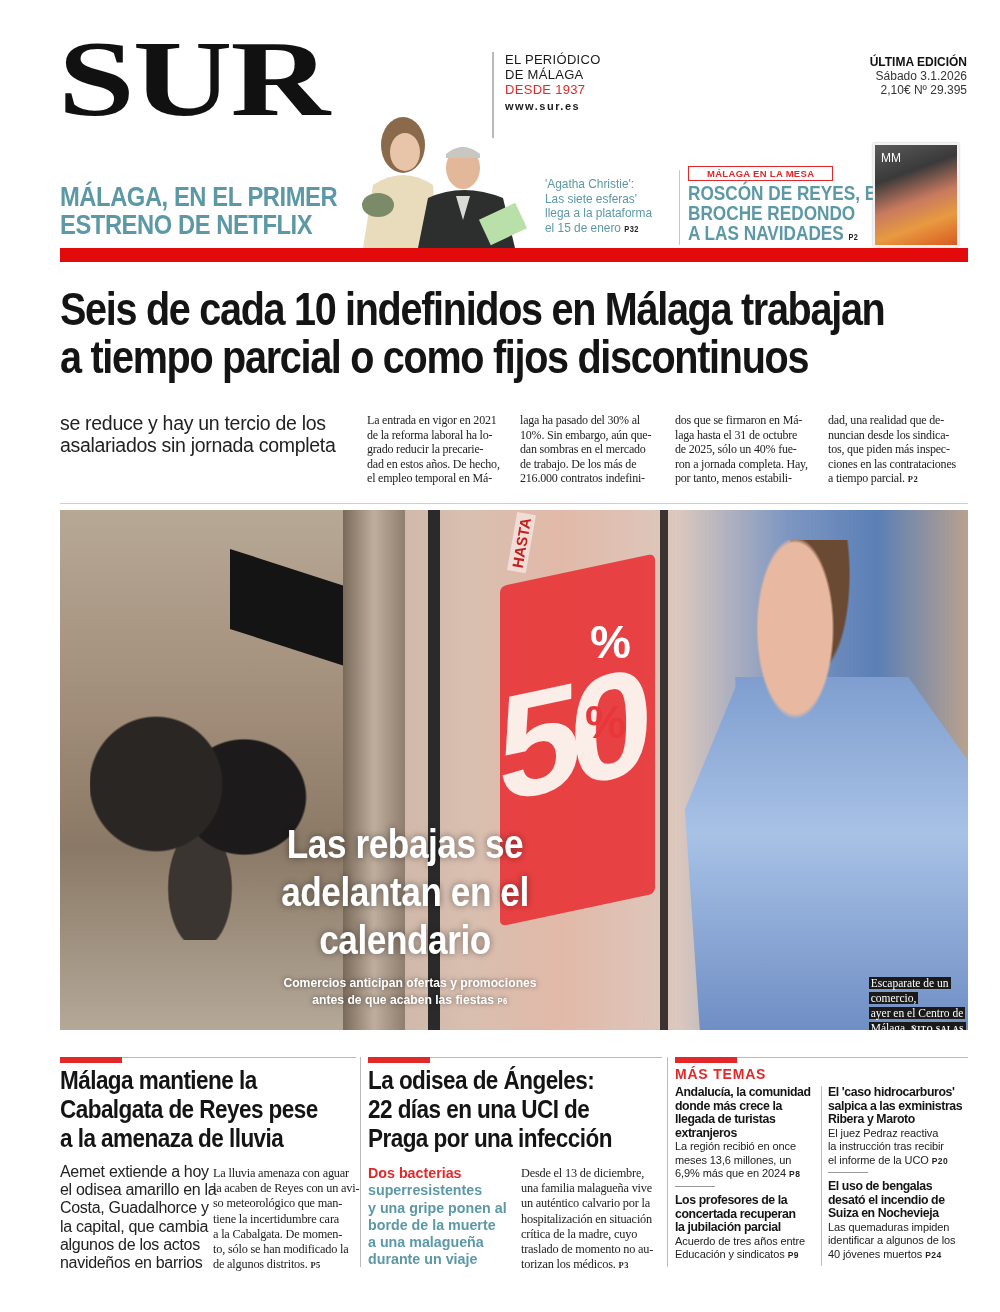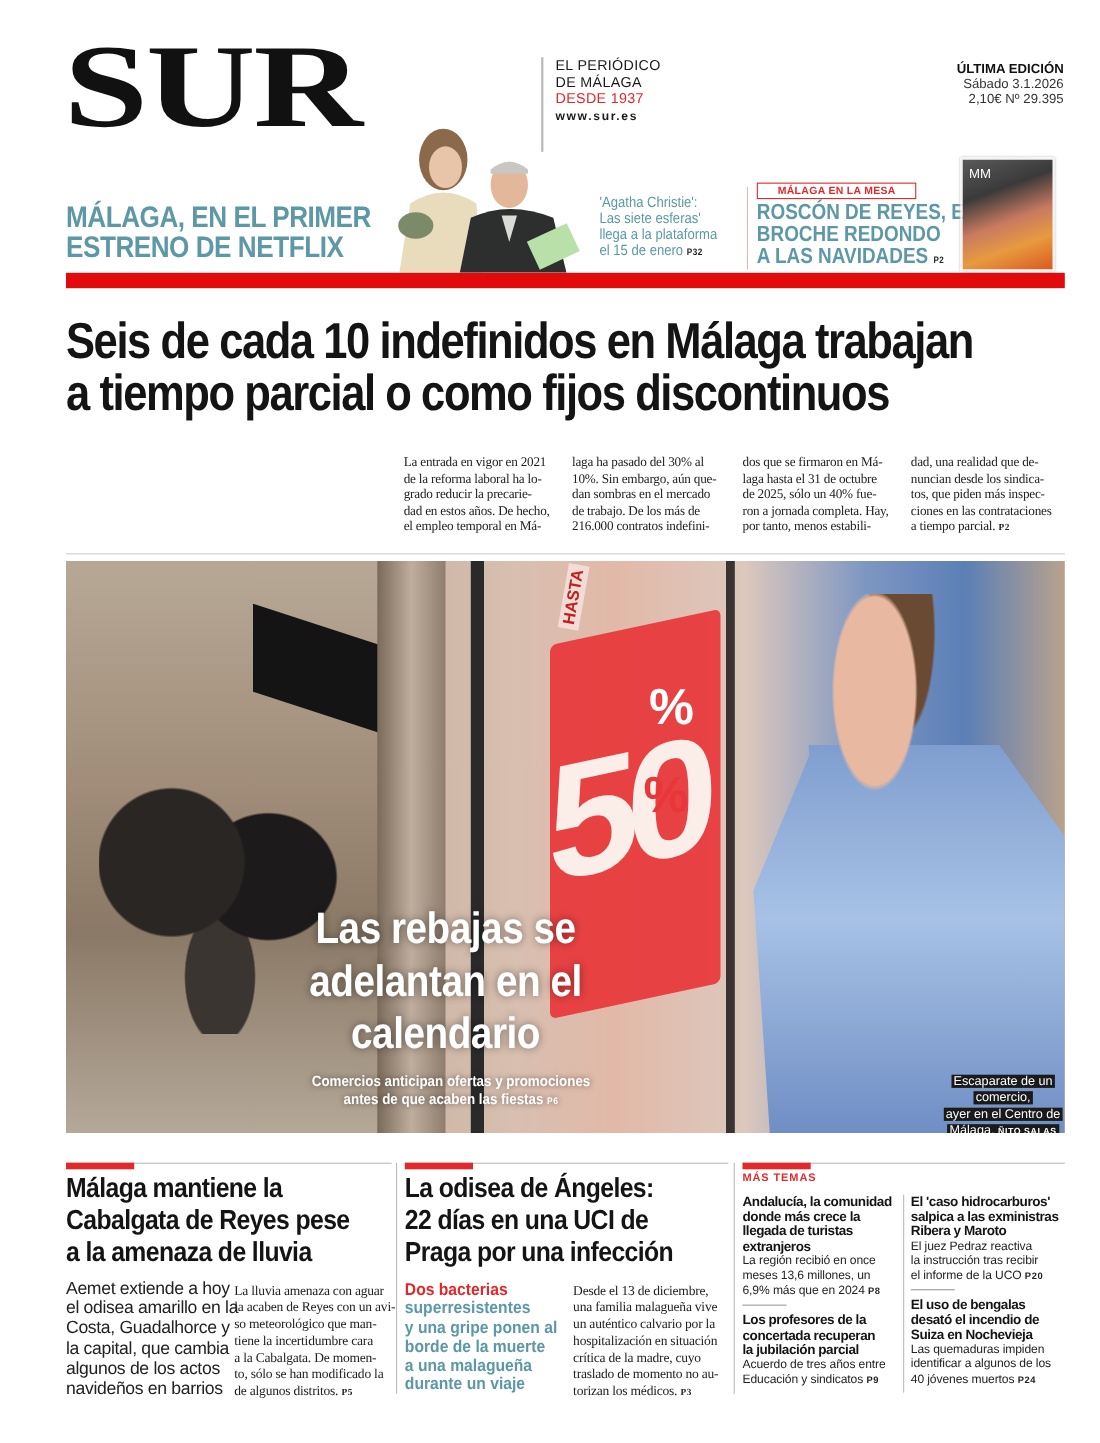--- a/index.html
+++ b/index.html
@@ -94,21 +94,21 @@
     font-weight: 700; font-size: 40px; line-height: 48px; letter-spacing: -0.5px;
     text-shadow: 0 0 8px rgba(0,0,0,.45); transform: scaleX(0.88); transform-origin: center top;
   }
   .hero-sub {
     position: absolute; left: 170px; top: 464px; width: 360px; text-align: center; color: #fff;
     font-size: 13.5px; line-height: 17px; font-weight: 700; text-shadow: 0 0 6px rgba(0,0,0,.55);
     transform: scaleX(0.9); transform-origin: center top;
   }
   .hero-sub .pg { color: #fff; }
   .caption {
-    position: absolute; right: 2px; top: 466px; text-align: center; color: #fff; font-size: 11.5px; line-height: 15px;
+    position: absolute; right: 2px; top: 466px; text-align: left; color: #fff; font-size: 11.5px; line-height: 15px; font-family: Liberation Serif, serif;
   }
   .caption span.line { background: #1a1a1a; padding: 0 2px; }
   .caption .credit { font-weight: 700; font-size: 8px; letter-spacing: 0.5px; }
 
   
   .red-tab { position: absolute; height: 6px; background: #e3282a; }
   .top-rule { position: absolute; height: 1px; background: #bbb; }
   .vrule { position: absolute; width: 1px; background: #bbb; }
   .story-head {
     position: absolute; font-weight: 700; font-size: 25px; line-height: 29px; color: #141414;
@@ -120,21 +120,21 @@
   .serif-body {
     position: absolute; font-family: "Liberation Serif", serif; font-size: 12.3px; line-height: 15.2px;
     color: #222; white-space: nowrap; letter-spacing: -0.2px;
   }
   .odisea-kicker {
     position: absolute; left: 368px; top: 1164px; font-weight: 700; font-size: 15.5px; line-height: 17.3px;
     color: #5c98a6; white-space: nowrap; transform: scaleX(0.92); transform-origin: left top;
   }
   .odisea-kicker .red { color: #e3282a; }
 
-  .mas-label { position: absolute; left: 675px; top: 1066px; color: #e3282a; font-weight: 700; font-size: 10px; letter-spacing: 0.8px; }
+  .mas-label { position: absolute; left: 675px; top: 1066px; color: #e3282a; font-weight: 700; font-size: 14px; letter-spacing: 0.8px; }
   .brief { position: absolute; width: 150px; }
   .brief .bh { font-weight: 700; font-size: 12.3px; line-height: 13.5px; color: #141414; letter-spacing: -0.4px; white-space: nowrap; }
   .brief .bb { font-size: 11px; line-height: 13.5px; color: #222; white-space: nowrap; letter-spacing: -0.1px; }
   .brief-sep { position: absolute; width: 40px; height: 1px; background: #999; }
 </style>
 </head>
 <body>
 
 <div class="logo">SUR</div>
 <div class="logo-rule"></div>
@@ -181,20 +181,22 @@
 <div class="mag-cover">
   <span class="mm">MM</span>
 </div>
 <div class="top-red-bar"></div>
 
 <div class="main-head">
   <div>Seis de cada 10 indefinidos en Málaga trabajan</div>
   <div>a tiempo parcial o como fijos discontinuos</div>
 </div>
 <div class="main-sub">
+  <div>se reduce y hay un tercio de los</div>
+  <div>asalariados sin jornada completa</div>
 </div>
 <div class="body-col" style="left:367px;">
   <div>La entrada en vigor en 2021</div>
   <div>de la reforma laboral ha lo-</div>
   <div>grado reducir la precarie-</div>
   <div>dad en estos años. De hecho,</div>
   <div>el empleo temporal en Má-</div>
 </div>
 <div class="body-col" style="left:520px;">
   <div>laga ha pasado del 30% al</div>

